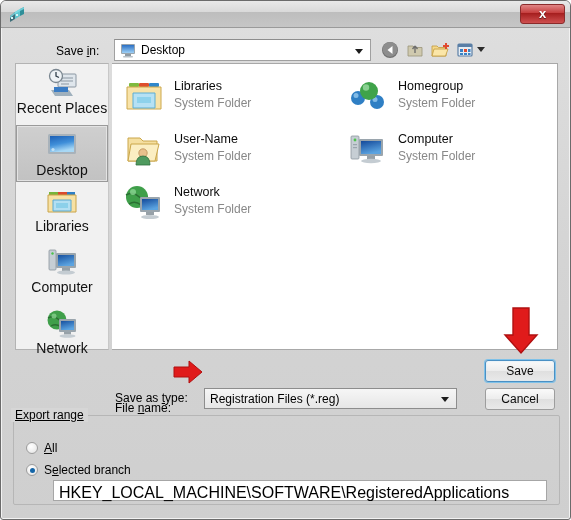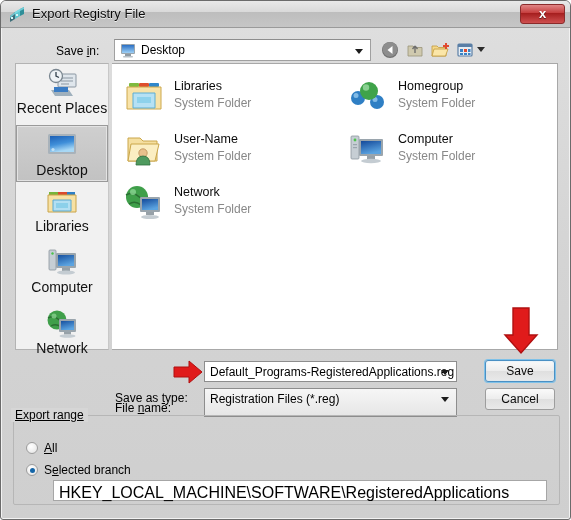--- a/index.html
+++ b/index.html
@@ -229,21 +229,21 @@
     right: 7px; top: 8px;
     width: 0; height: 0;
     border-left: 4px solid transparent;
     border-right: 4px solid transparent;
     border-top: 5px solid #1c1c1c;
   }
 
   #filetype-combo {
     position: absolute;
     left: 203px; top: 387px;
-    width: 253px; height: 29px;
+    width: 253px; height: 21px;
     box-sizing: border-box;
     background: linear-gradient(180deg,#f6f6f6 0%, #e6e6e6 100%);
     border: 1px solid #8d8d8d;
     cursor: pointer;
   }
   #filetype-combo .ftext {
     position: absolute;
     left: 5px; top: 3px;
     font-size: 12px;
     white-space: nowrap;
@@ -365,21 +365,20 @@
     <span id="title-icon">
       <svg width="17" height="17" viewBox="0 0 17 17">
         <polygon points="1,10 6,6 6,13 1,16" fill="#3f6f7a"></polygon>
         <polygon points="6,6 11,3 11,10 6,13" fill="#5fc6cf"></polygon>
         <polygon points="11,3 15,1 15,8 11,10" fill="#2f8f99"></polygon>
         <polygon points="1,10 6,6 11,3 15,1 15,3 11,5 6,8 1,12" fill="#7fdde6" opacity="0.8"></polygon>
         <rect x="2" y="11" width="2" height="2" fill="#d8f4f7"></rect>
         <rect x="7" y="8" width="2" height="2" fill="#d8f4f7"></rect>
       </svg>
     </span>
-    <span id="title-text">Export Registry File</span>
     <div id="close-button">
       <span class="glyph">x</span>
     </div>
   </div>
 
   <div id="savein-label">Save <u>i</u>n:</div>
 
   <div id="savein-combo">
     <span class="cicon">
       <svg width="16" height="15" viewBox="0 0 16 15">
@@ -616,24 +615,20 @@
       </span>
       <span class="f-name">Network</span>
       <span class="f-sub">System Folder</span>
     </div>
 
   </div>
 
   <div class="form-label" id="label-filename">File <u>n</u>ame:</div>
   <div class="form-label" id="label-filetype">Save as <u>t</u>ype:</div>
 
-  <div id="filename-combo">
-    <span class="ftext">Default_Programs-RegisteredApplications.reg</span>
-    <span class="carrow"></span>
-  </div>
 
   <div id="filetype-combo">
     <span class="ftext">Registration Files (*.reg)</span>
     <span class="carrow"></span>
   </div>
 
   <div class="dlg-btn" id="save-button">Save</div>
   <div class="dlg-btn" id="cancel-button">Cancel</div>
 
   <div id="export-group"></div>

